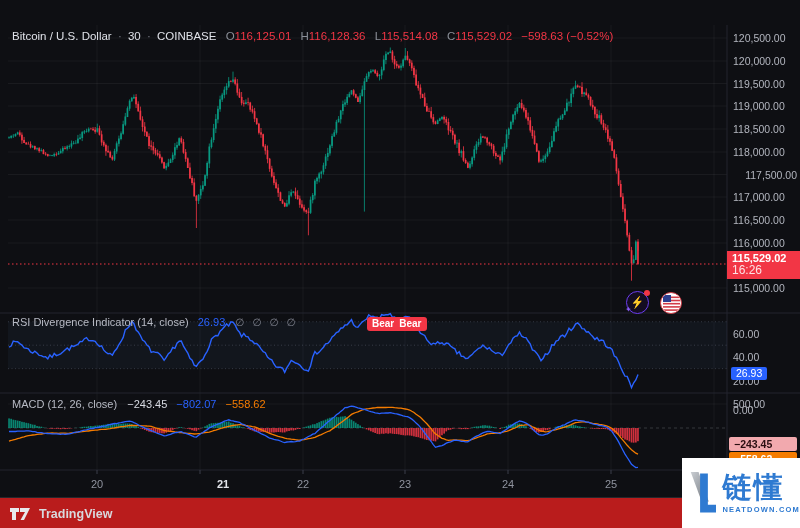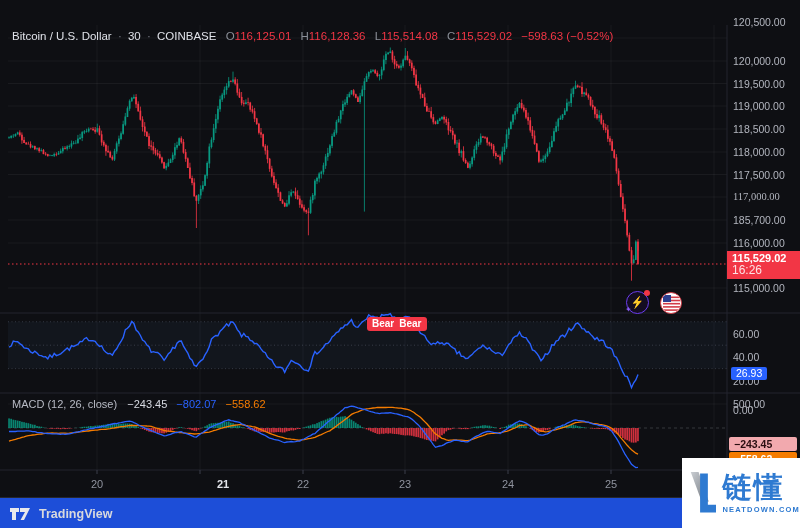--- a/index.html
+++ b/index.html
@@ -34,21 +34,21 @@
   #macd-badge{left:729px;top:467px;width:58px;background:#2962ff;border-radius:2px;height:14px;line-height:14px;font-weight:700;}
   .bear-wrap{position:absolute;left:367px;top:317px;display:flex;align-items:center;}
   .bear{background:#f23645;color:#fff;font-size:10px;font-weight:700;padding:1px 5px 2px;border-radius:3px;}
   .bear+.bear{margin-left:-5px;}
   .evt{position:absolute;border-radius:50%;display:flex;align-items:center;justify-content:center;}
   #evt-spark{left:626px;top:291px;width:21px;height:21px;background:#140d22;border:1.5px solid #6c3df0;}
   #evt-spark .bolt{color:#cdb9ff;font-size:11px;line-height:1;transform:rotate(-8deg);}
   #evt-spark .dot{position:absolute;right:-2px;top:-2px;width:6px;height:6px;border-radius:50%;background:#f23645;}
   #evt-spark .star{position:absolute;left:-2px;bottom:-1px;color:#8b5cf6;font-size:8px;line-height:1;}
   #evt-flag{left:660px;top:292px;width:20px;height:20px;background:#fff;border:1.5px solid #cc3a44;overflow:hidden;}
-  .footer{position:absolute;left:0;top:497px;width:800px;height:31px;background:#1d4ed8;
+  .footer{position:absolute;left:0;top:497px;width:800px;height:31px;background:#b91c1c;
           border-top:1px solid #26272c;display:flex;align-items:center;}
   .footer .brand{color:#d8d9dd;font-size:12.5px;font-weight:600;margin-left:8px;}
   .footer svg{margin-left:10px;}
   #watermark{position:absolute;left:682px;top:458px;width:118px;height:70px;background:#ffffff;
              display:flex;align-items:center;}
   #watermark .wm-text{margin-left:6px;}
   #watermark .cn{color:#2e7ad1;font-size:29px;font-weight:700;line-height:30px;letter-spacing:2px;}
   #watermark .dom{color:#2e7ad1;font-size:7.5px;font-weight:700;letter-spacing:1.2px;margin-top:3px;}
 </style>
 </head>
@@ -987,20 +987,25 @@
     <span class="sym">30</span>
     <span class="dim">·</span>
     <span class="sym">COINBASE</span>
     <span class="k">O</span><span class="red">116,125.01</span>
     <span class="k">H</span><span class="red">116,128.36</span>
     <span class="k">L</span><span class="red">115,514.08</span>
     <span class="k">C</span><span class="red">115,529.02</span>
     <span class="red" style="margin-left:6px">−598.63 (−0.52%)</span>
   </div>
 
+  <div class="legend rsi-legend">
+    <span>RSI Divergence Indicator (14, close)</span>
+    <span class="blue" style="margin-left:6px">26.93</span>
+    <span class="glyphs">∅ ∅ ∅ ∅</span>
+  </div>
 
   <div class="bear-wrap">
     <span class="bear">Bear</span>
     <span class="bear">Bear</span>
   </div>
 
   <div class="legend macd-legend">
     <span>MACD (12, 26, close)</span>
     <span class="white" style="margin-left:7px">−243.45</span>
     <span class="blue" style="margin-left:6px">−802.07</span>
@@ -1025,29 +1030,29 @@
   </div>
 
   <div class="footer">
     <svg width="21" height="16" viewBox="0 0 21 16">
       <polygon points="0,2 9,2 9,6 6,6 6,14 2,14 2,6 0,6" fill="#e8e9ec"></polygon>
       <polygon points="10,2 20,2 14,14 10.5,14 15,6 10,6" fill="#e8e9ec"></polygon>
     </svg>
     <span class="brand">TradingView</span>
   </div>
 
-<div class="axis-label" style="top: 16px;">120,500.00</div>
+<div class="axis-label" style="top: 32px;">120,500.00</div>
     <div class="axis-label" style="top: 55px;">120,000.00</div>
     <div class="axis-label" style="top: 77.5px;">119,500.00</div>
     <div class="axis-label" style="top: 100px;">119,000.00</div>
     <div class="axis-label" style="top: 123px;">118,500.00</div>
     <div class="axis-label" style="top: 146px;">118,000.00</div>
-    <div class="axis-label" style="top: 168.5px;">117,500.00</div>
-    <div class="axis-label" style="top: 191px; font-family: Liberation Serif, serif;">117,000.00</div>
-    <div class="axis-label" style="top: 214px;">185,700.00</div>
+    <div class="axis-label" style="top: 168.5px; text-align: right;">117,500.00</div>
+    <div class="axis-label" style="top: 191px;">117,000.00</div>
+    <div class="axis-label" style="top: 214px;">116,500.00</div>
     <div class="axis-label" style="top: 237px;">116,000.00</div>
     <div class="axis-label" style="top: 282px;">115,000.00</div>
     <div class="axis-label" style="top: 327.5px;">60.00</div>
     <div class="axis-label" style="top: 351px;">40.00</div>
     <div class="axis-label" style="top: 375px;">20.00</div>
     <div class="axis-label" style="top: 398px;">500.00</div>
     <div class="axis-label" style="top: 404px;">0.00</div>
     <div class="time-label" style="left: 97px;">20</div>
     <div class="time-label emph" style="left: 200px;">21</div>
     <div class="time-label" style="left: 303px;">22</div>

